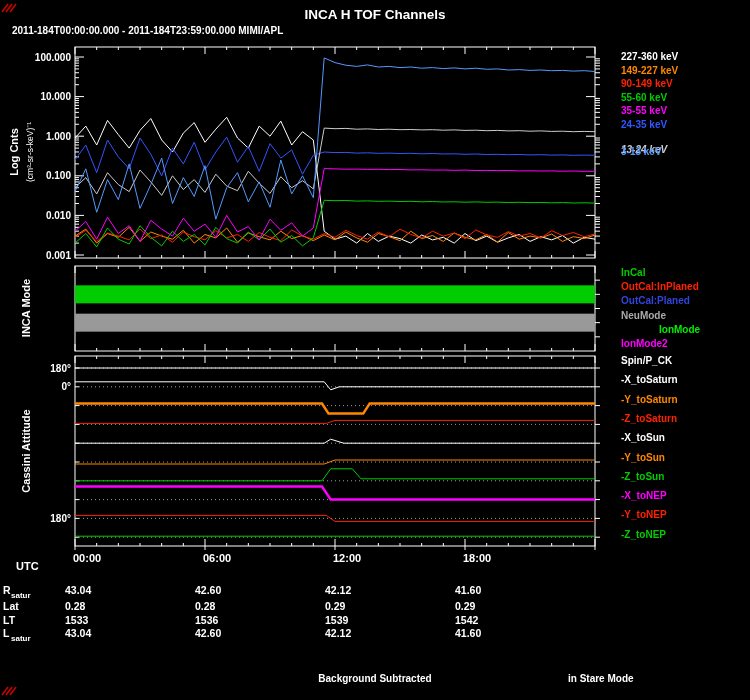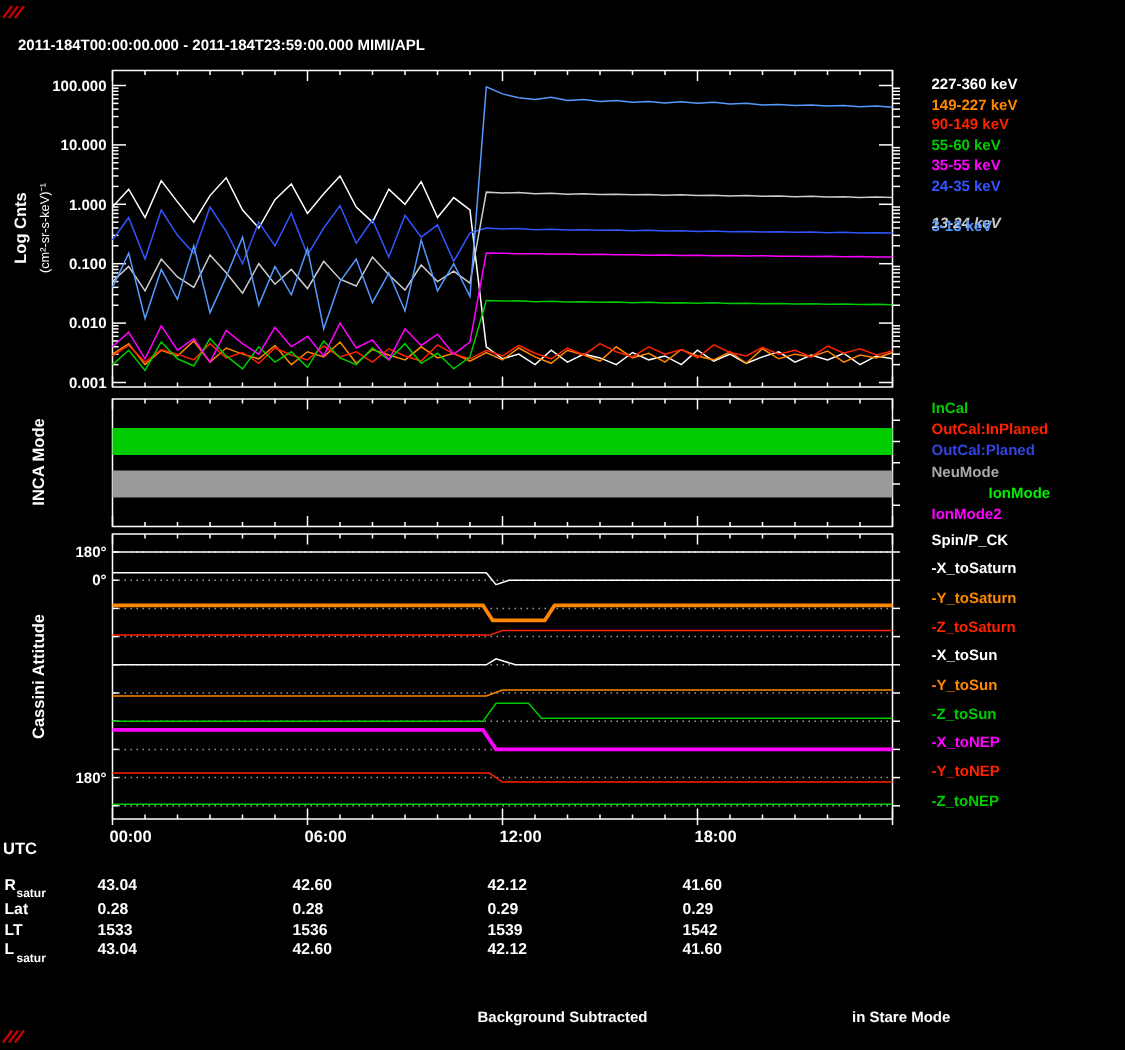--- a/index.html
+++ b/index.html
@@ -13,21 +13,21 @@
   .rot{position:absolute;white-space:nowrap;color:#fff;
        font:bold 11px "Liberation Sans",sans-serif;
        transform:translate(-50%,-50%) rotate(-90deg);}
   .rot.small{font:normal 8.5px "Liberation Sans",sans-serif;}
   .tick-label{font:bold 10px "Liberation Sans",sans-serif;}
   .legend-box{position:absolute;left:621px;width:128px;}
   .legend-item{position:absolute;left:0;white-space:nowrap;
        font:bold 10px "Liberation Sans",sans-serif;}
   .time-label{position:absolute;top:552px;color:#fff;white-space:nowrap;
        font:bold 11px "Liberation Sans",sans-serif;}
-  .utc-label{position:absolute;left:2px;top:560px;color:#fff;
+  .utc-label{position:absolute;left:16px;top:560px;color:#fff;
        font:bold 11px "Liberation Sans",sans-serif;}
   .eph-label{position:absolute;color:#fff;font:bold 10.5px "Liberation Sans",sans-serif;}
   .eph-sub{position:absolute;color:#fff;font:bold 8px "Liberation Sans",sans-serif;}
   .eph-val{position:absolute;color:#fff;font:bold 10.5px "Liberation Sans",sans-serif;}
   .footer-c{position:absolute;left:375px;top:673px;transform:translateX(-50%);color:#fff;
        font:bold 10px "Liberation Sans",sans-serif;white-space:nowrap;}
   .footer-r{position:absolute;left:568px;top:673px;color:#fff;
        font:bold 10px "Liberation Sans",sans-serif;white-space:nowrap;}
 </style>
 </head>
@@ -350,20 +350,21 @@
       <line x1="595" y1="537.2" x2="600" y2="537.2" stroke="#fff"></line>
       <polyline points="75.0,536.2 595.0,536.2" fill="none" stroke="#00cc00" stroke-width="1"></polyline>
       <line x1="2" y1="12" x2="8" y2="4" stroke="#cc0000" stroke-width="1.5"></line>
       <line x1="6" y1="12" x2="12" y2="4" stroke="#cc0000" stroke-width="1.5"></line>
       <line x1="10" y1="12" x2="16" y2="4" stroke="#cc0000" stroke-width="1.5"></line>
       <line x1="2" y1="695" x2="8" y2="687" stroke="#cc0000" stroke-width="1.5"></line>
       <line x1="6" y1="695" x2="12" y2="687" stroke="#cc0000" stroke-width="1.5"></line>
       <line x1="10" y1="695" x2="16" y2="687" stroke="#cc0000" stroke-width="1.5"></line>
     </svg>
 
+  <div class="title">INCA H TOF Channels</div>
   <div class="subtitle">2011-184T00:00:00.000 - 2011-184T23:59:00.000 MIMI/APL</div>
 
   <div class="rot" style="left:14px;top:152px">Log Cnts</div>
   <div class="rot small" style="left:29px;top:152px">(cm²-sr-s-keV)⁻¹</div>
   <div class="rot" style="left:26px;top:308px">INCA Mode</div>
   <div class="rot" style="left:26px;top:451px">Cassini Attitude</div>
 
   <div id="tof-legend" class="legend-box" style="top:51px">
       <div class="legend-item" style="top: 0px; color: rgb(255, 255, 255);">227-360 keV</div>
       <div class="legend-item" style="top: 13.6px; color: rgb(255, 136, 0); text-align: right;">149-227 keV</div>

